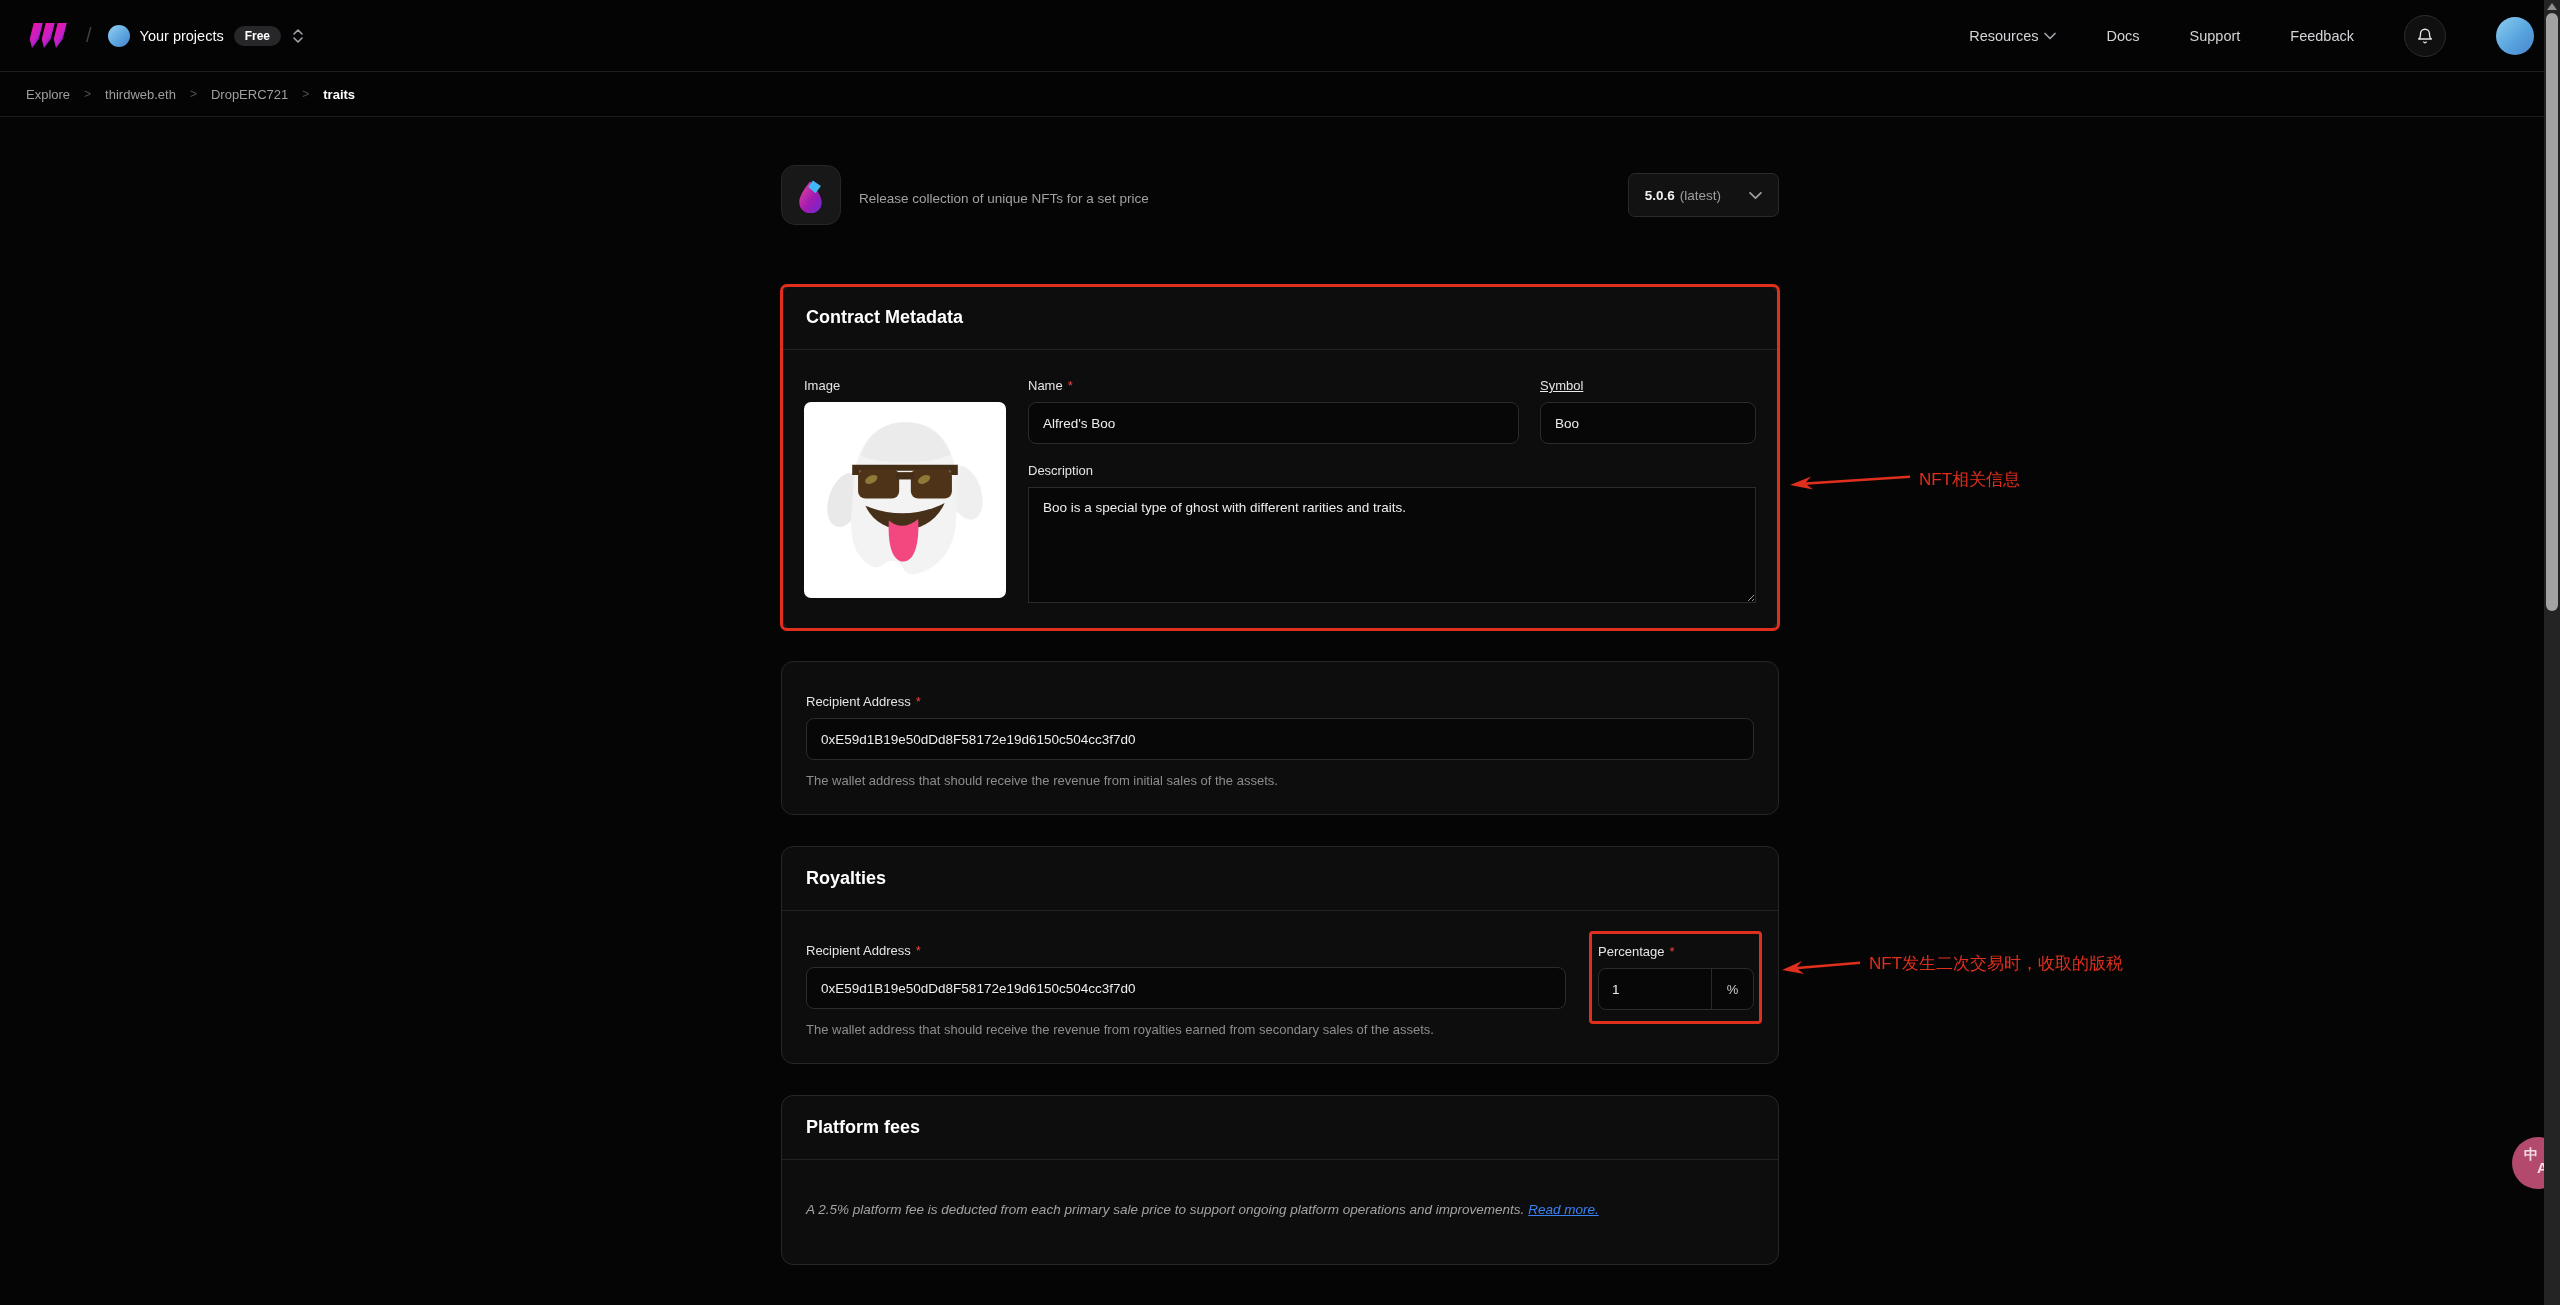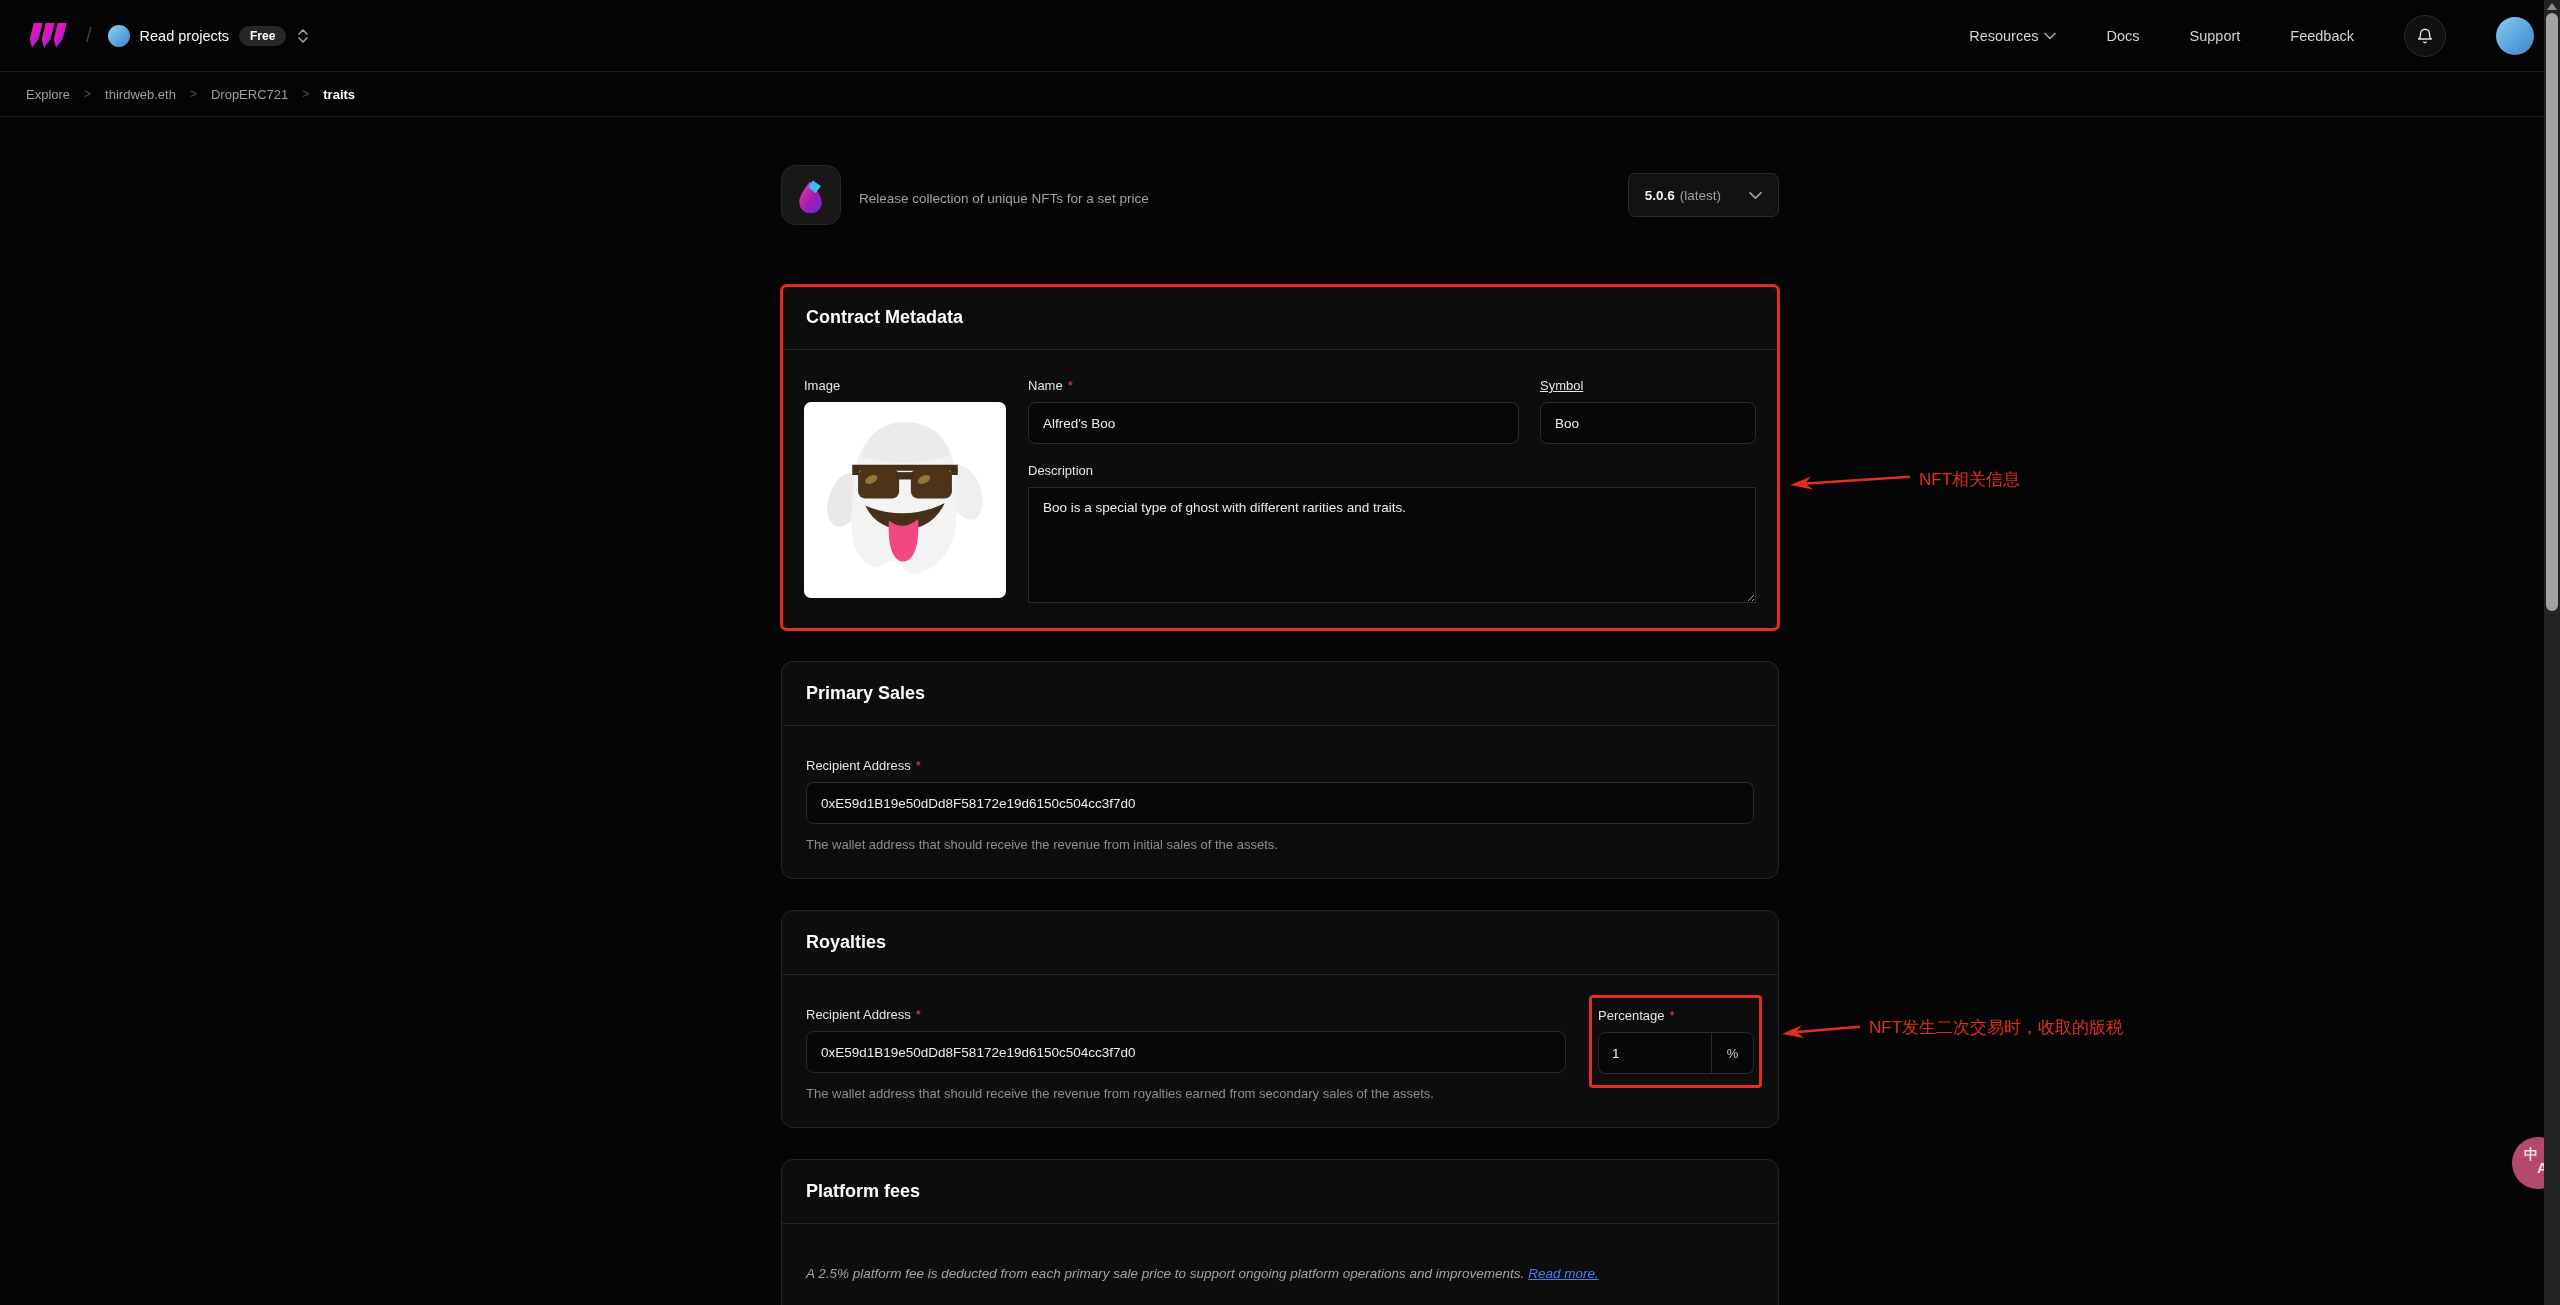--- a/index.html
+++ b/index.html
@@ -159,21 +159,21 @@
         </defs>
         <g transform="skewX(-14) translate(8,0)">
           <path d="M0 1 h9 v16 l-4.5 9 L0 17 Z" fill="url(#lg)"></path>
           <path d="M12 1 h9 v16 l-4.5 9 L12 17 Z" fill="url(#lg)"></path>
           <path d="M24 1 h9 v16 l-4.5 9 L24 17 Z" fill="url(#lg)"></path>
         </g>
       </svg>
       <span class="nav-slash">/</span>
       <div class="proj-switch">
         <span class="proj-avatar"></span>
-        <span class="proj-label">Read projects</span>
+        <span class="proj-label">Your projects</span>
         <span class="badge-free">Free</span>
         <span class="updown-icon">
           <svg width="14" height="16" viewBox="0 0 14 16" fill="none" stroke="currentColor" stroke-width="1.6" stroke-linecap="round" stroke-linejoin="round">
             <polyline points="3,6 7,2 11,6"></polyline>
               <polyline points="3,10 7,14 11,10"></polyline>
           </svg>
         </span>
       </div>
     </div>
     <div class="nav-right">
@@ -293,23 +293,20 @@
 
       <div class="annotation ann-1">
         <svg width="122" height="20" viewBox="0 0 122 20">
           <path d="M1 12 L22 3.5 L17 9.2 L121 2.5 L121 5 L18 11.8 L24 16.5 Z" fill="#e12f1e"></path>
         </svg>
         <span class="ann-text">NFT相关信息</span>
       </div>
     </div>
 
     <div class="card">
-      <div class="card-header">
-        <span class="card-title">Primary Sales</span>
-      </div>
       <div class="card-body" style="padding:32px 24px 26px 24px;">
         <div class="field-label">
           <span>Recipient Address</span>
             <span class="req">*</span>
         </div>
         <input class="text-input" type="text" value="0xE59d1B19e50dDd8F58172e19d6150c504cc3f7d0" style="">
         <div class="helper">The wallet address that should receive the revenue from initial sales of the assets.</div>
       </div>
     </div>
 

